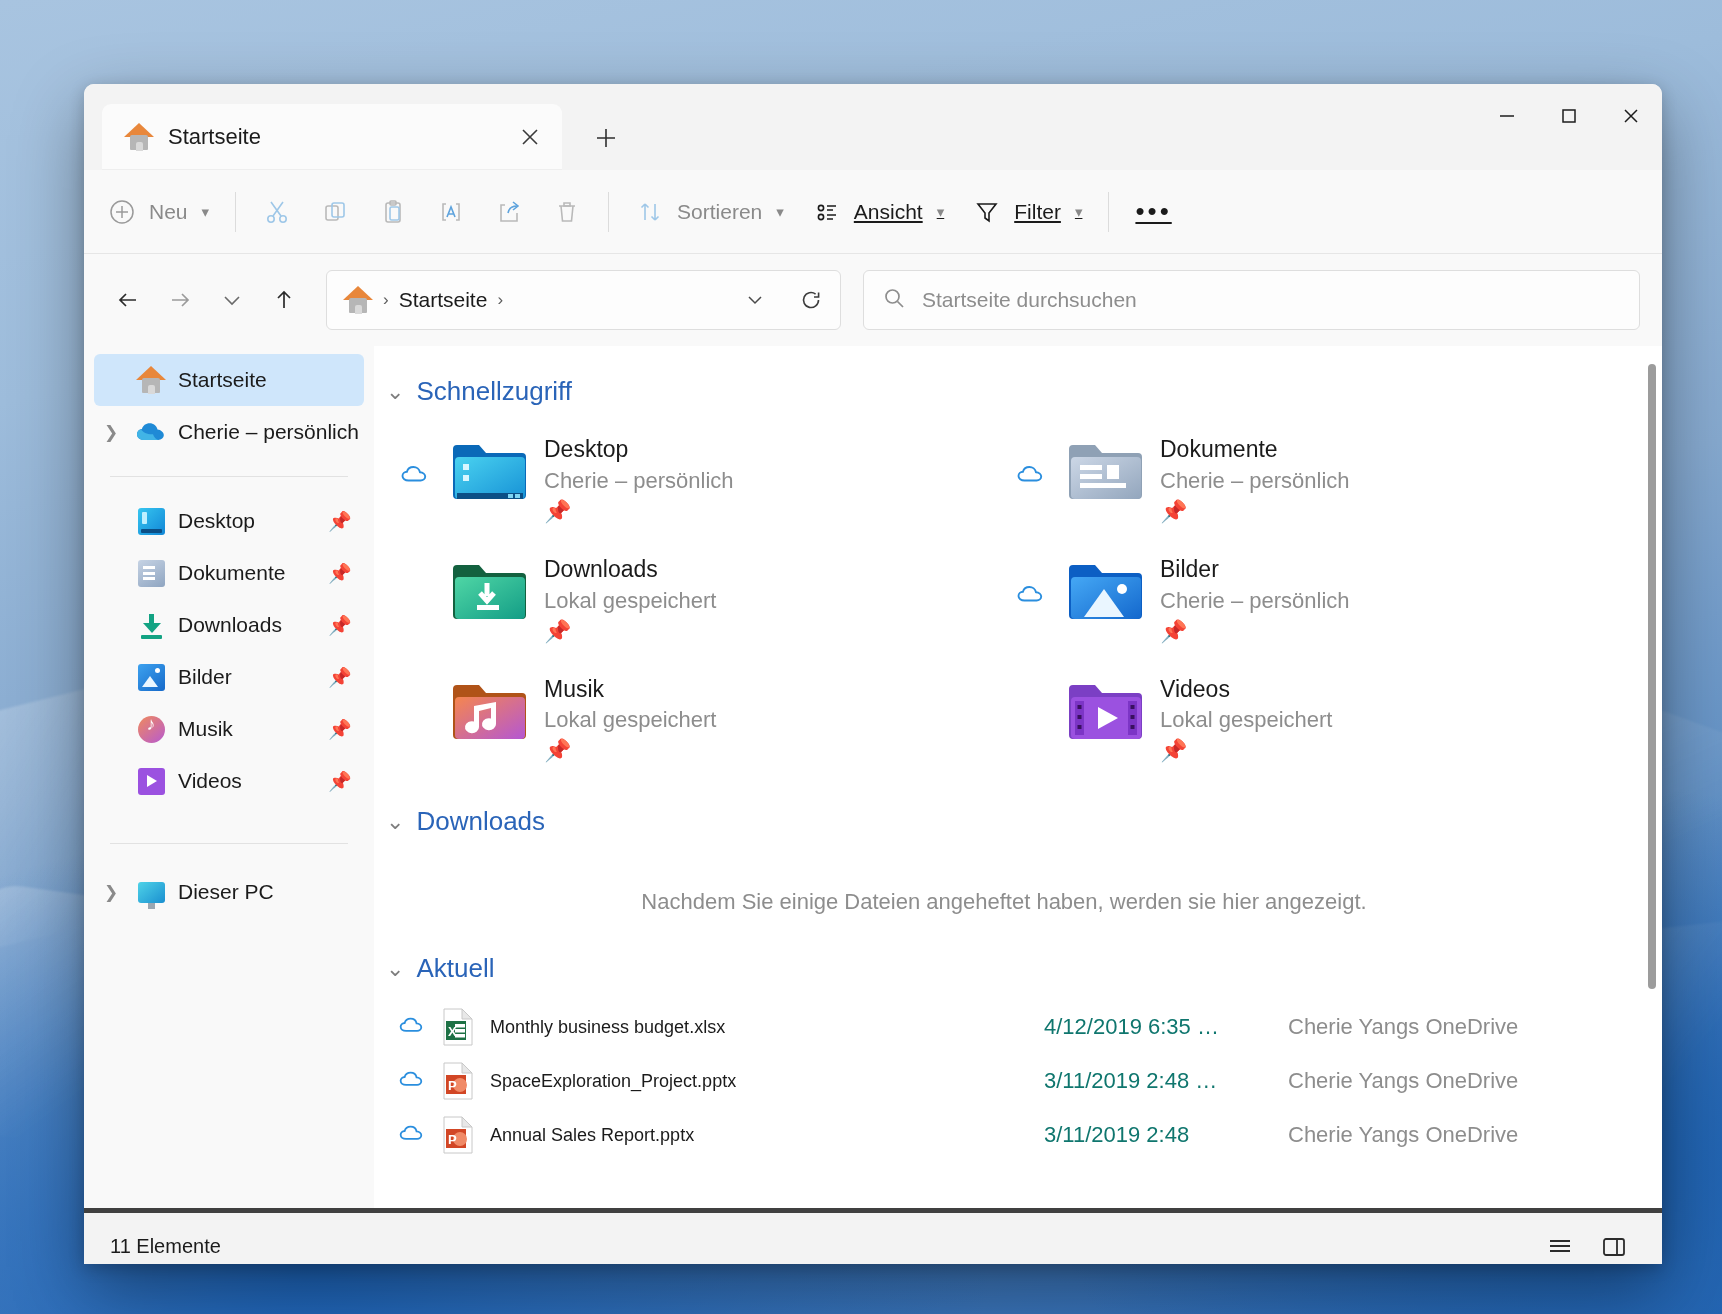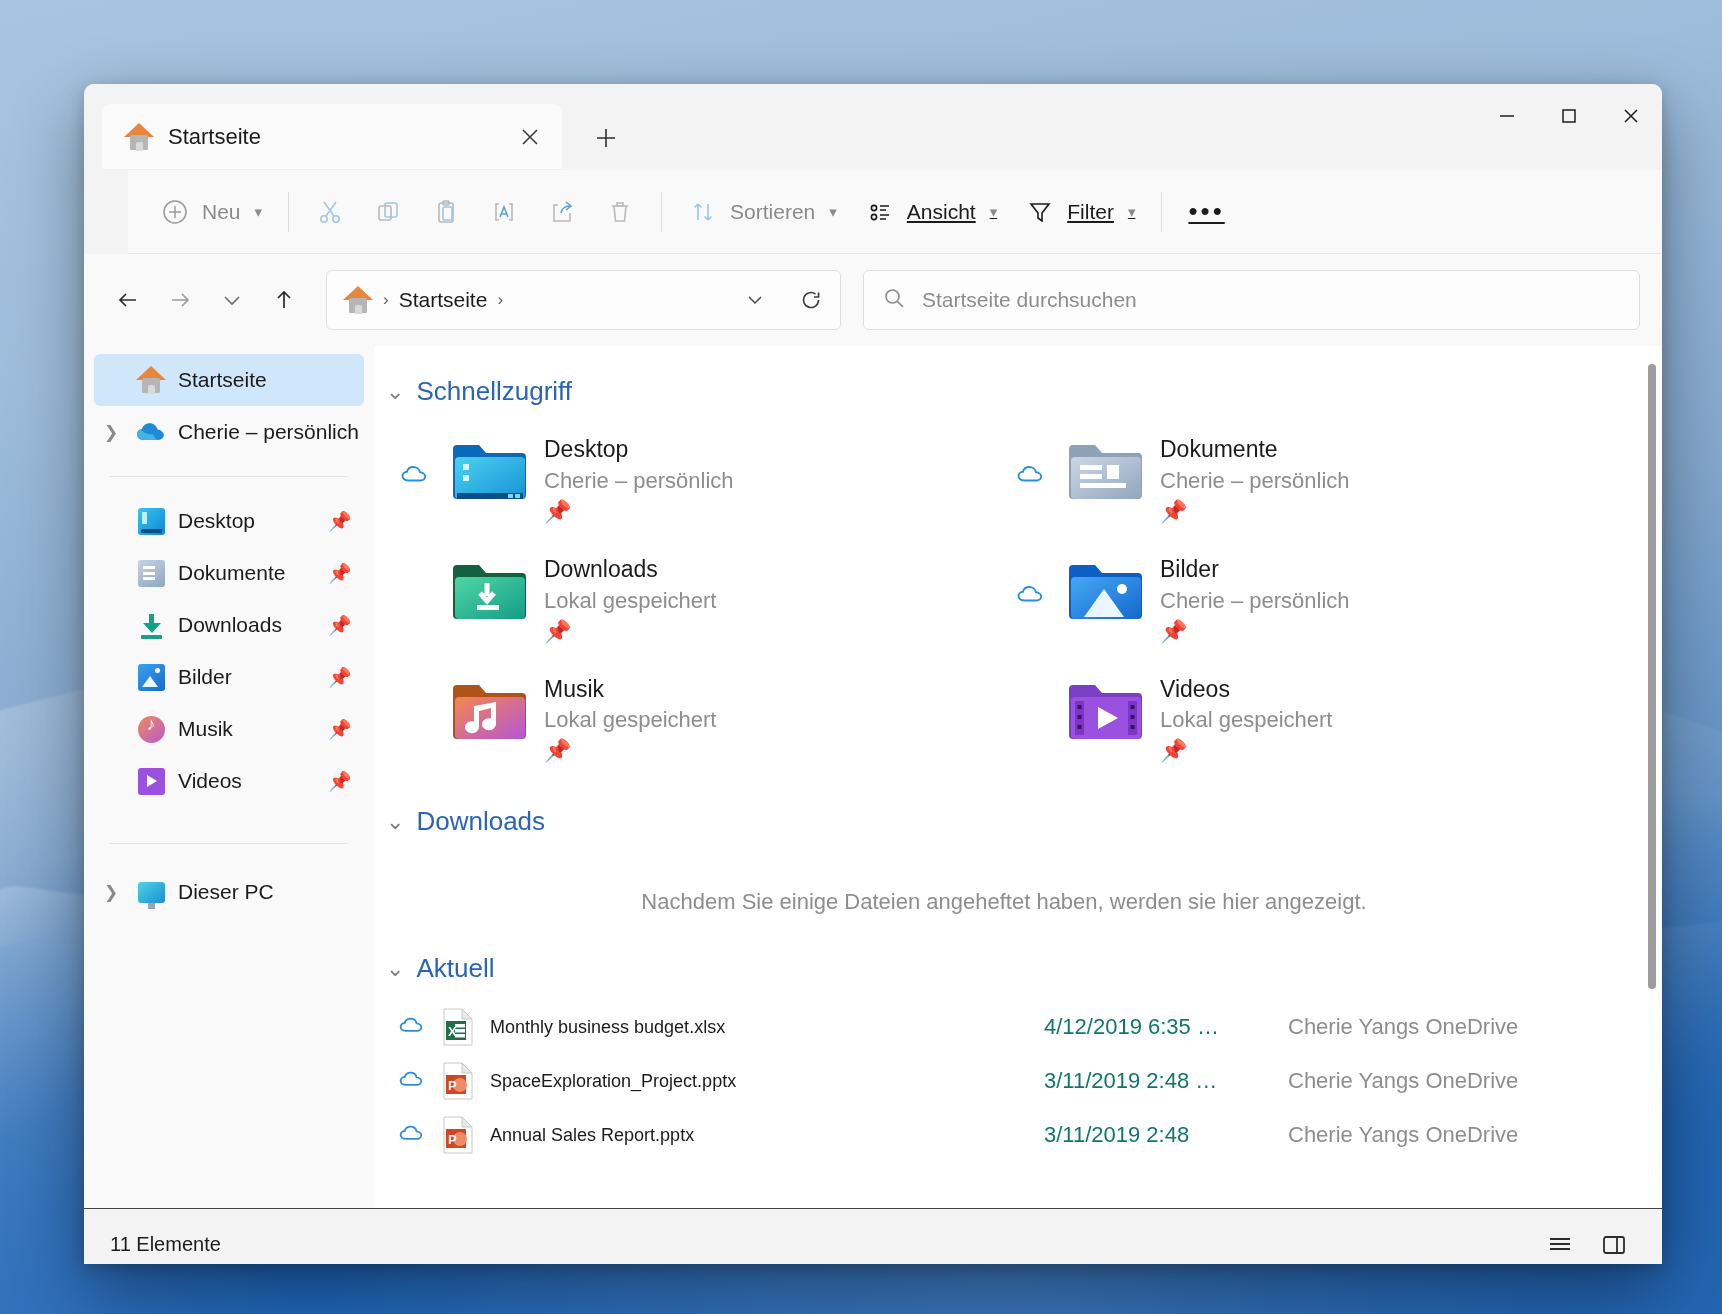--- a/index.html
+++ b/index.html
@@ -100,23 +100,22 @@
     color: #1d1d1d;
   }
   .wc svg { display:block; }
 
   
   #toolbar {
     height: 84px; flex: none;
     background: #f9f9f9;
     border-bottom: 1px solid #e6e6e6;
     display: flex; align-items: center;
-    padding: 0 18px;
+    padding: 0 9px;
     gap: 0;
-    margin-left: 44px;
   }
   .tb-item {
     height: 56px; border-radius: 6px;
     display: flex; align-items: center; gap: 12px;
     padding: 0 14px;
     color: #8a8a8a; font-size: 21px;
     white-space: nowrap;
   }
   .tb-item.enabled { color:#1b1b1b;text-decoration:underline; }
   .tb-icon { width: 30px; height: 30px; display:flex; align-items:center; justify-content:center; }
@@ -258,21 +257,21 @@
   #vthumb {
     position: absolute; right: 0; top: 0;
     width: 8px; height: 625px; border-radius: 4px;
     background: #9c9c9c;
   }
 
   
   #statusbar {
     height: 56px; flex: none;
     background: #f3f3f3;
-    border-top: 1px solid #404040;
+    border-top: 5px solid #404040;
     display: flex; align-items: center;
     padding: 16px 26px 0 26px;
   }
   .status-text { font-size: 20px; color:#1b1b1b; }
   .status-spacer { flex: 1; }
   .view-btn { width: 44px; height: 40px; display:flex; align-items:center; justify-content:center; margin-left: 10px; color:#2b2b2b;}
 </style>
 </head>
 <body>
 

